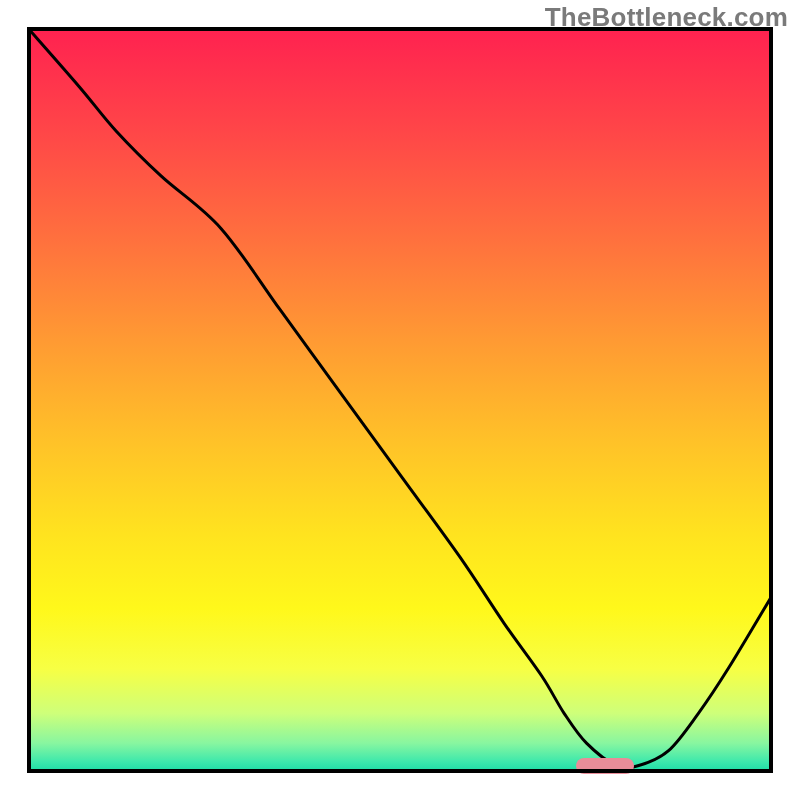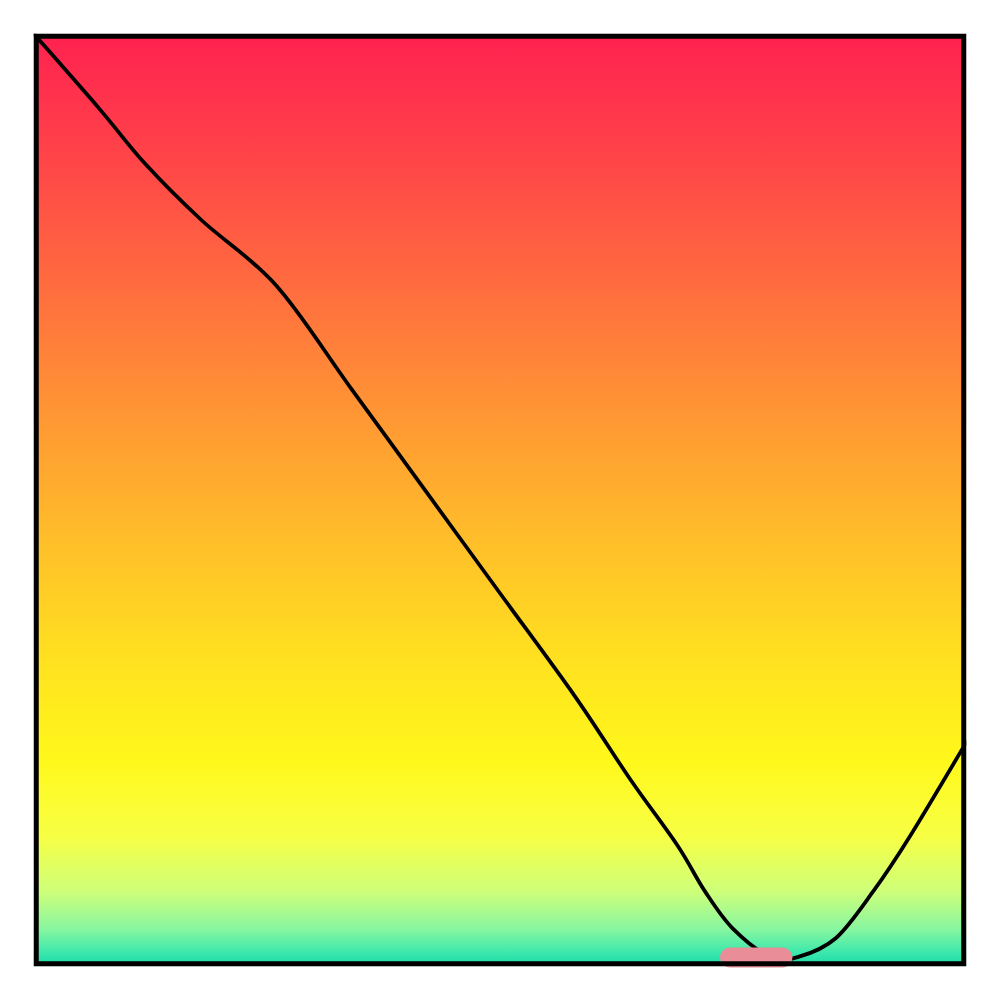--- a/index.html
+++ b/index.html
@@ -52,20 +52,21 @@
     background: #e98d99;
     border-radius: 8px;
     z-index: 4;
   }
 </style>
 </head>
 <body>
 
 <div class="container">
 
+  <div class="watermark">TheBottleneck.com</div>
 
   <svg class="plot" viewBox="0 0 746 746" preserveAspectRatio="none">
     <defs>
       <linearGradient id="bgGrad" x1="0" y1="0" x2="0" y2="1">
       <stop offset="0%" stop-color="#ff2150"></stop>
           <stop offset="14.000000000000002%" stop-color="#ff4648"></stop>
           <stop offset="28.000000000000004%" stop-color="#ff6f3e"></stop>
           <stop offset="42%" stop-color="#ff9a33"></stop>
           <stop offset="56.00000000000001%" stop-color="#ffc328"></stop>
           <stop offset="68%" stop-color="#ffe31f"></stop>

